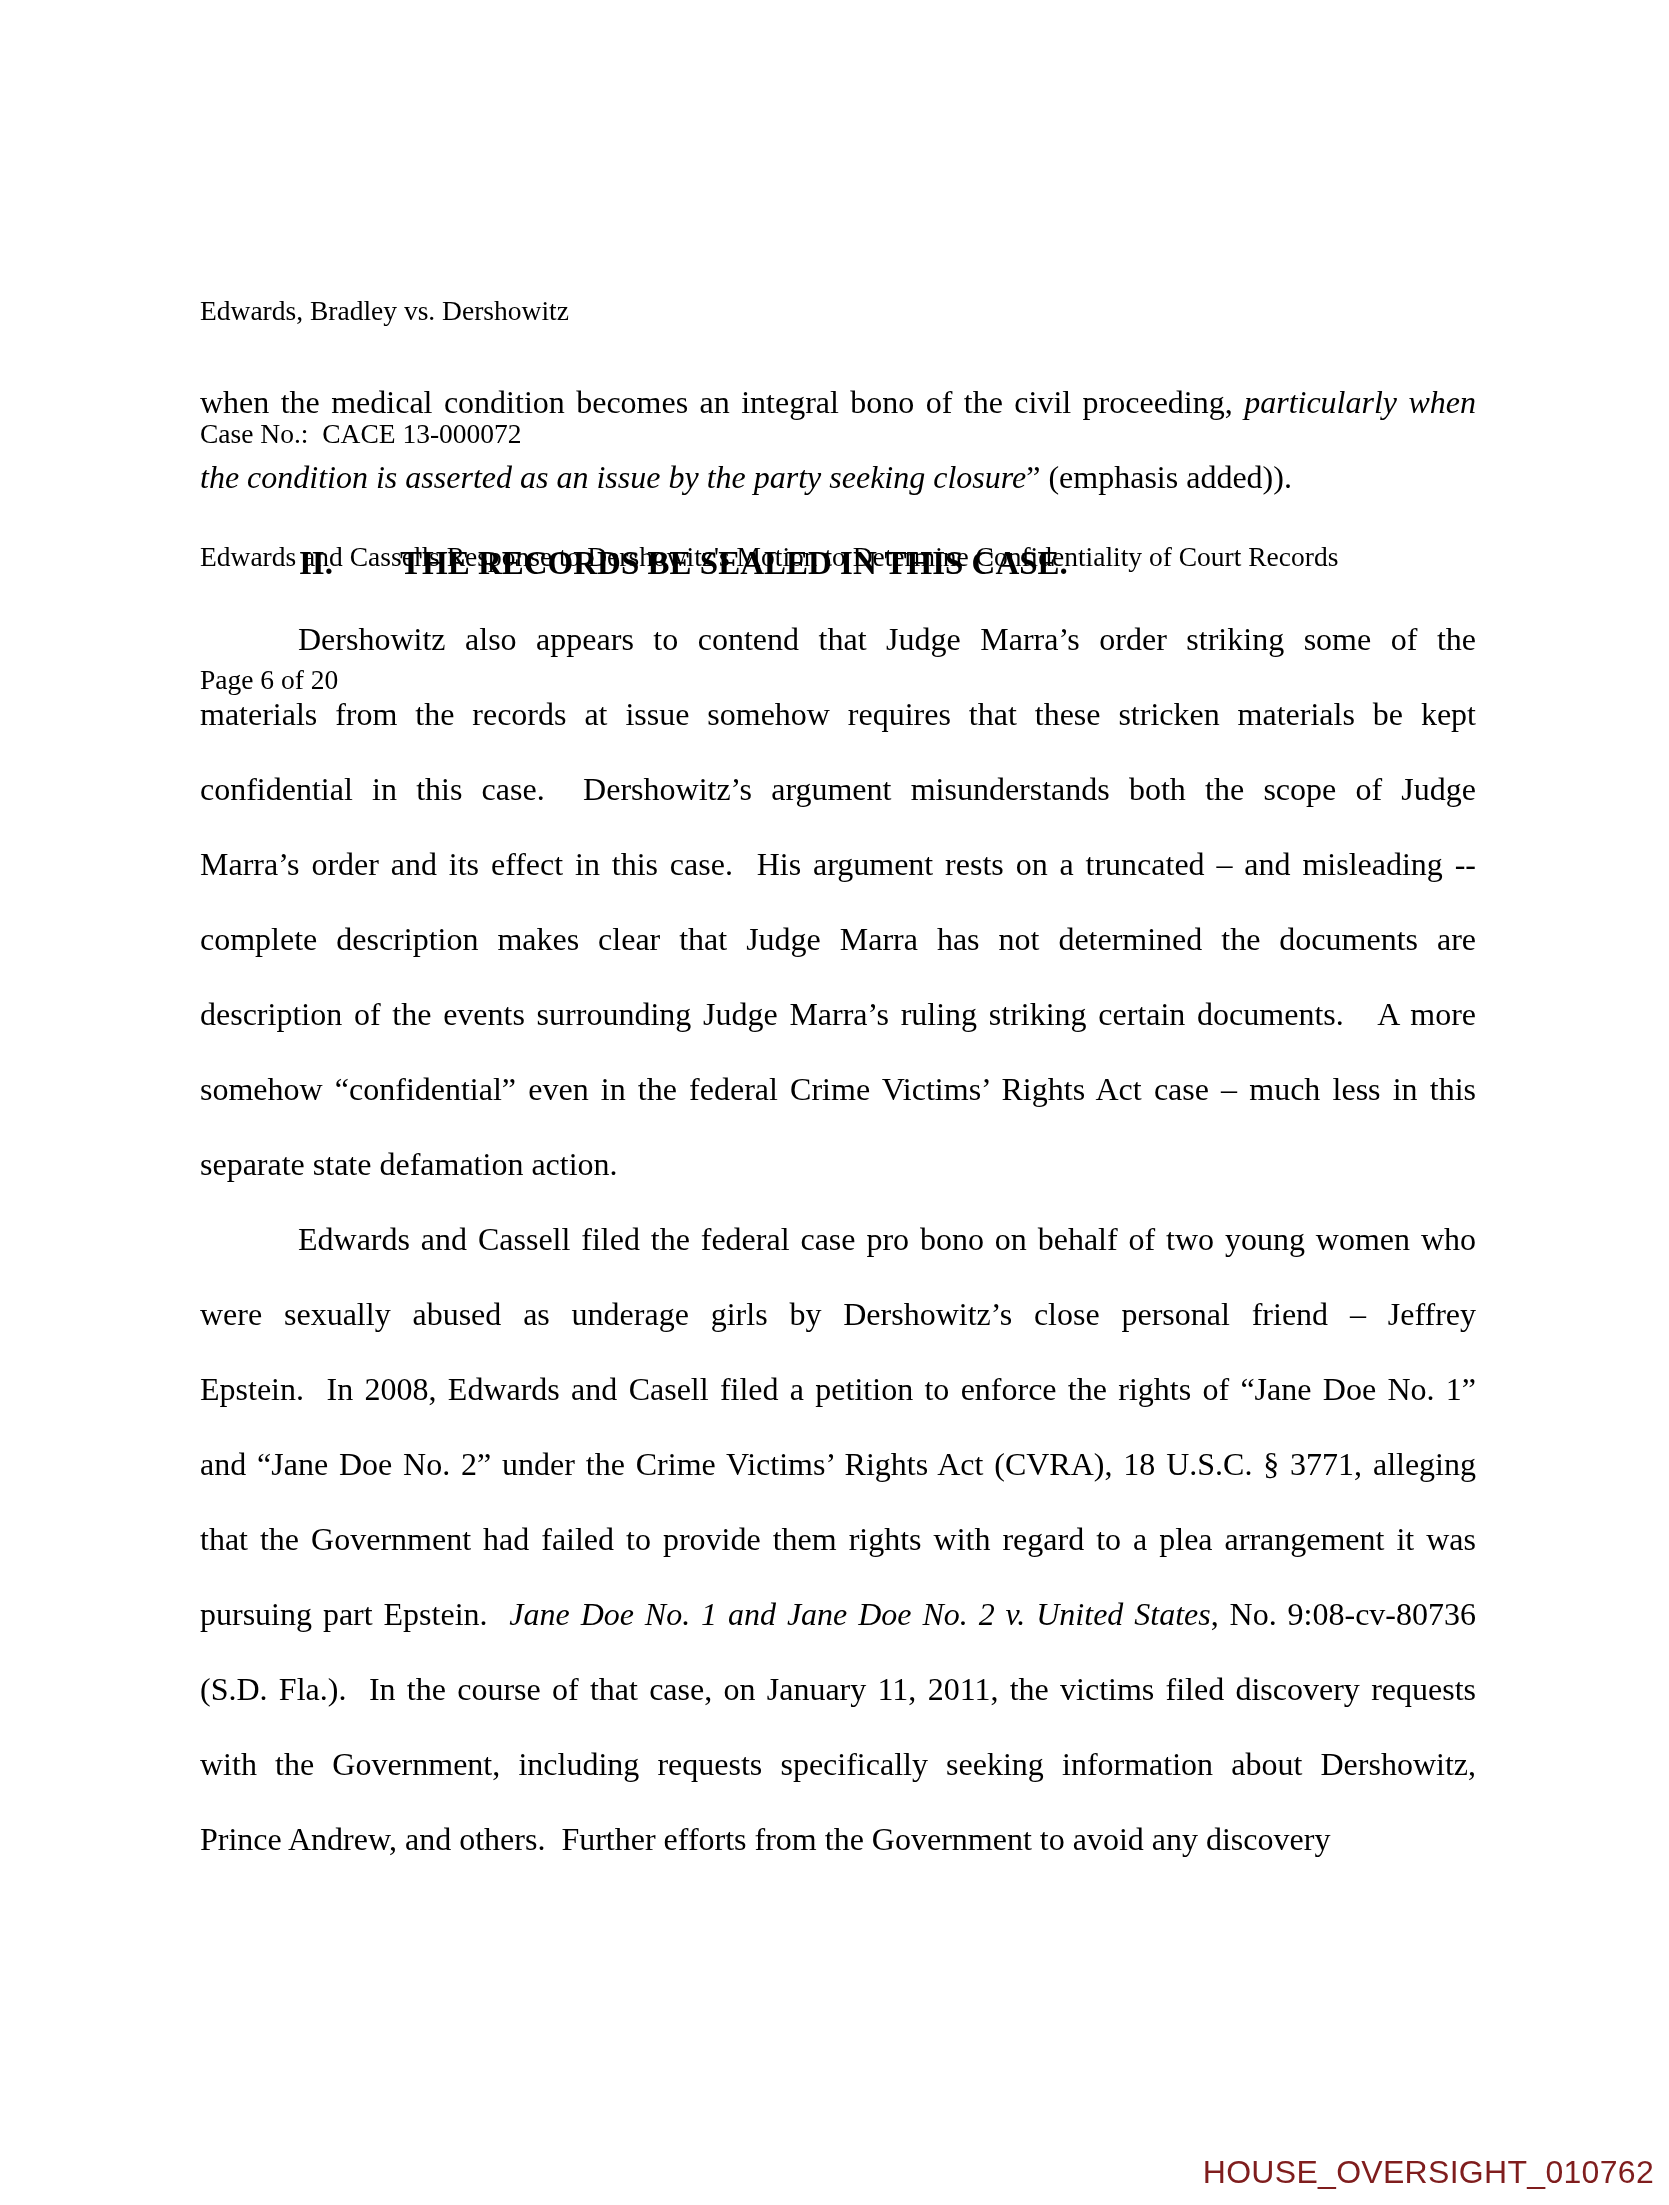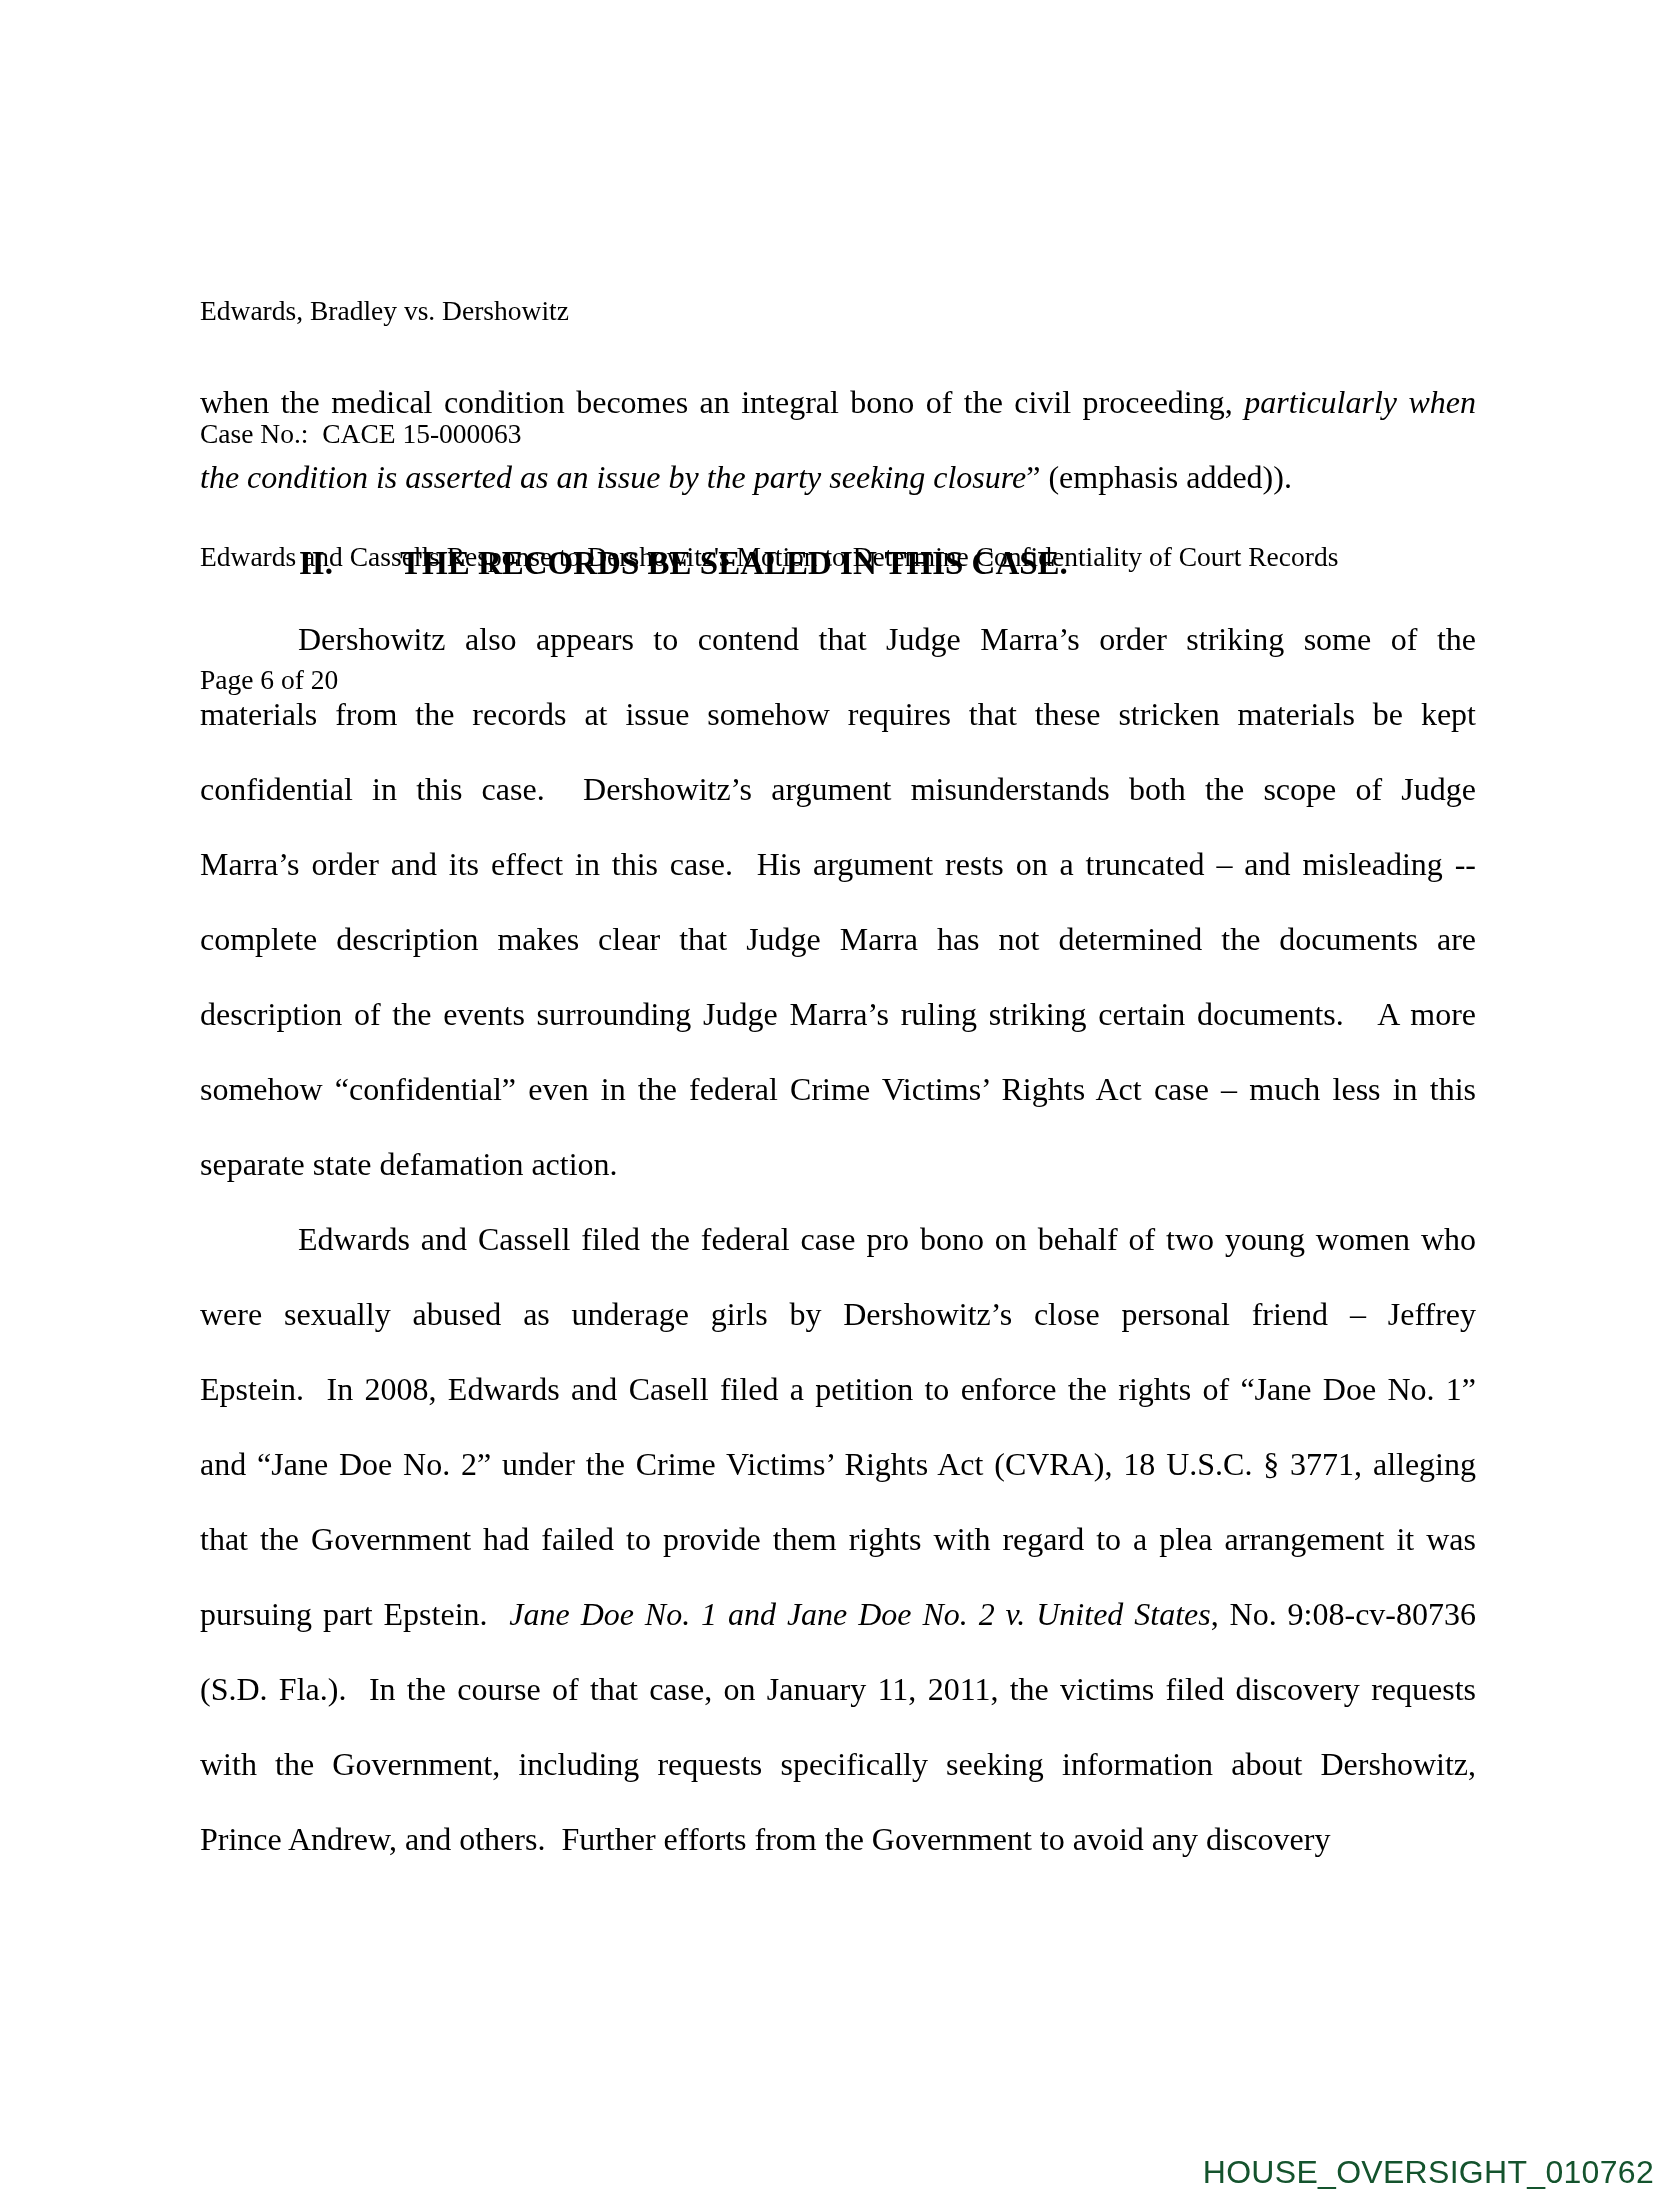--- a/index.html
+++ b/index.html
@@ -51,32 +51,32 @@
   }
   .hnum { width: 101px; flex: none; }
   .htext { width: 1087px; }
   .hline { display: block; white-space: pre-wrap; }
   .stamp {
     position: absolute;
     top: 2154px;
     right: 15px;
     font-family: "Liberation Sans", "DejaVu Sans", sans-serif;
     font-size: 32px;
-    color: #14532d;
+    color: #7f1d1d;
     letter-spacing: 0.3px;
   }
 </style>
 </head>
 <body>
 
 <div class="page">
 
   <div class="header">
     <div>Edwards, Bradley vs. Dershowitz</div>
-    <div>Case No.:  CACE 15-000063</div>
+    <div>Case No.:  CACE 13-000072</div>
     <div>Edwards and Cassells Response to Dershowitz's Motion to Determine Confidentiality of Court Records</div>
     <div>Page 6 of 20</div>
   </div>
 
   <div class="content">
 
     <div class="para">
         <div class="line"><span>when the medical condition becomes an integral bono of the civil proceeding, </span><span class="i">particularly when</span></div>
         <div class="line last"><span class="i">the condition is asserted as an issue by the party seeking closure</span><span>” (emphasis added)).</span></div>
       </div>

